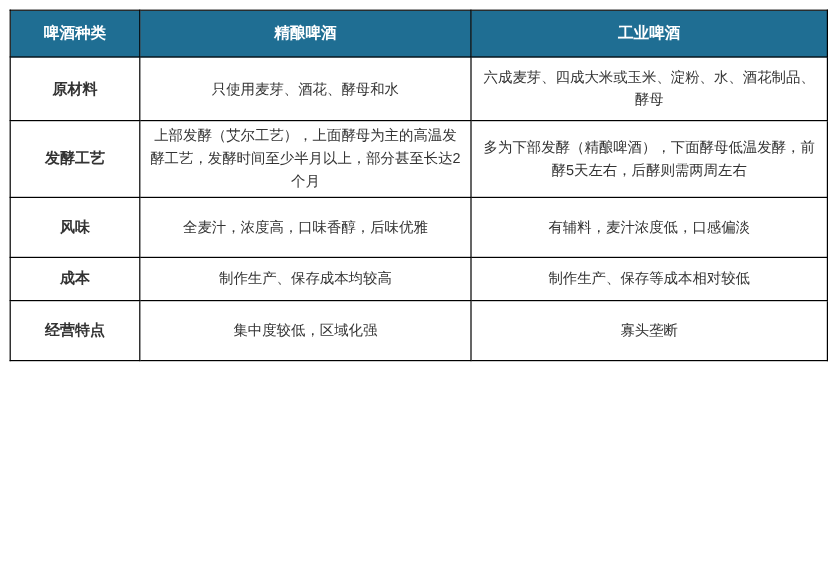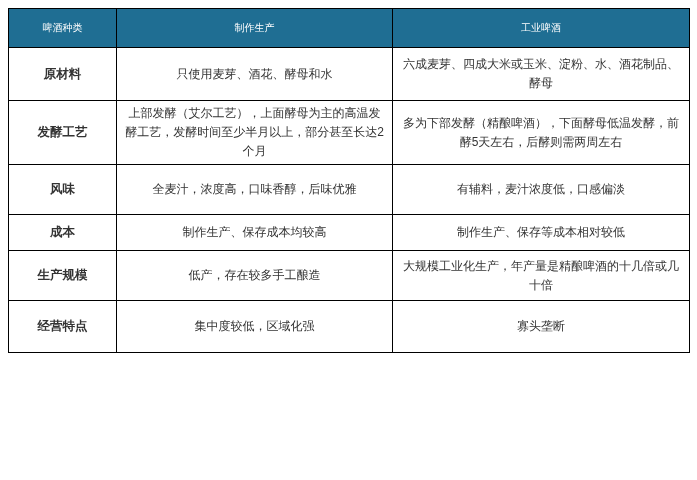--- a/index.html
+++ b/index.html
@@ -23,22 +23,22 @@
     border: 1px solid #000000;
   }
   col.c-label { width: 108px; }
   col.c-craft { width: 276px; }
   col.c-industrial { width: 297px; }
 
   thead tr { height: 39px; }
   thead th {
     background: var(--accent, #1f6e93);
     color: #ffffff;
-    font-size: 10px;
-    font-weight: normal;
+    font-size: 13px;
+    font-weight: bold;
     text-align: center;
     vertical-align: middle;
     border: 1px solid #000000;
     padding: 2px 4px;
   }
   tbody th, tbody td {
     border: 1px solid #000000;
     text-align: center;
     vertical-align: middle;
     font-size: 12px;
@@ -68,21 +68,21 @@
 <div class="page">
   <table class="beer-table">
     <colgroup>
       <col class="c-label">
       <col class="c-craft">
       <col class="c-industrial">
     </colgroup>
     <thead>
       <tr>
         <th>啤酒种类</th>
-        <th>制作生产</th>
+        <th>精酿啤酒</th>
         <th>工业啤酒</th>
       </tr>
     </thead>
     <tbody>
         <tr>
           <th>原材料</th>
           <td>只使用麦芽、酒花、酵母和水</td>
           <td>六成麦芽、四成大米或玉米、淀粉、水、酒花制品、酵母</td>
         </tr>
         <tr>
@@ -94,24 +94,19 @@
           <th>风味</th>
           <td>全麦汁，浓度高，口味香醇，后味优雅</td>
           <td>有辅料，麦汁浓度低，口感偏淡</td>
         </tr>
         <tr>
           <th>成本</th>
           <td>制作生产、保存成本均较高</td>
           <td>制作生产、保存等成本相对较低</td>
         </tr>
         <tr>
-          <th>生产规模</th>
-          <td>低产，存在较多手工酿造</td>
-          <td>大规模工业化生产，年产量是精酿啤酒的十几倍或几十倍</td>
-        </tr>
-        <tr>
           <th>经营特点</th>
           <td>集中度较低，区域化强</td>
           <td>寡头垄断</td>
         </tr>
       </tbody>
   </table>
 </div>
 
 </body></html>

